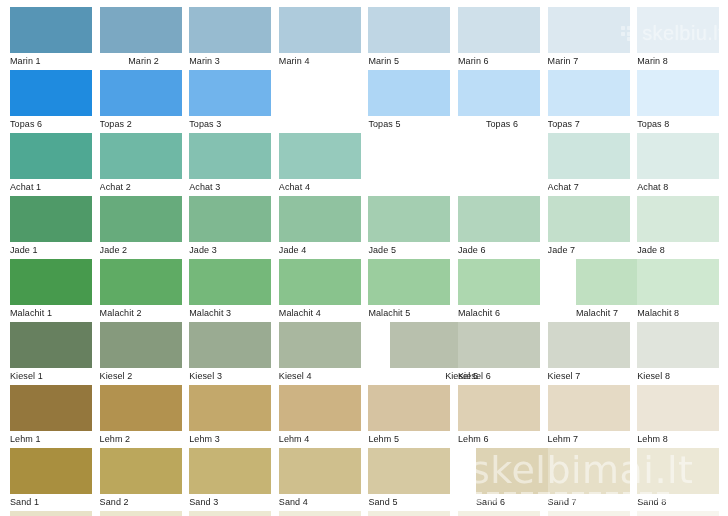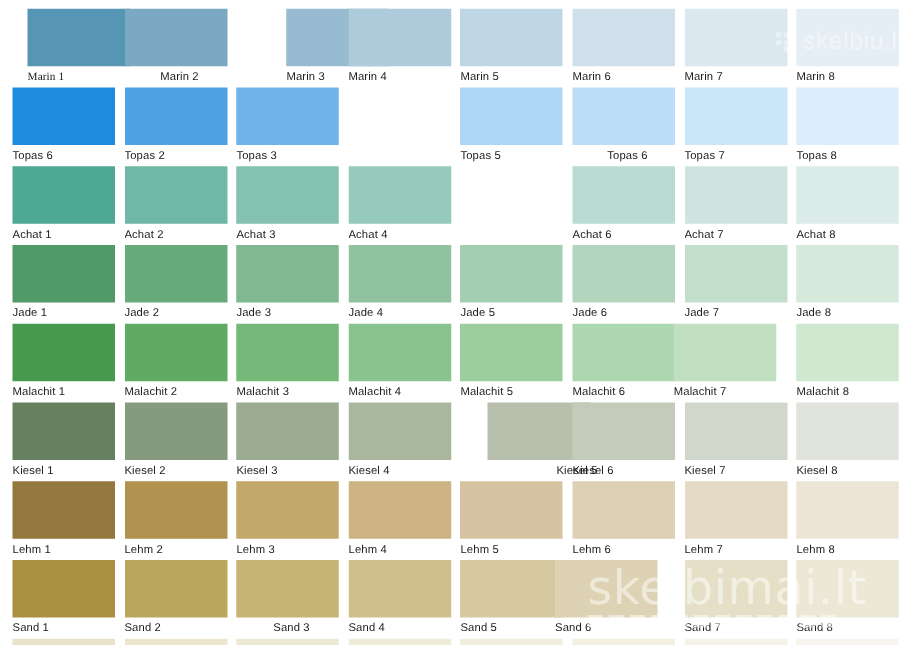--- a/index.html
+++ b/index.html
@@ -115,29 +115,29 @@
     height: 10px;
     background: #ffffff;
   }
 </style>
 </head>
 <body>
 
 <div id="palette-sheet">
   <div id="rows-container">
       <div class="palette-row" style="top: 7px;">
-        <div class="swatch-cell" style="left: 22px; font-family: Liberation Serif, serif;">
+        <div class="swatch-cell" style="left: 10px;">
           <div class="swatch-chip" style="background: rgb(87, 149, 181);"></div>
           <div class="swatch-label">Marin 1</div>
         </div>
         <div class="swatch-cell" style="left: 99.6px; text-align: center;">
           <div class="swatch-chip" style="background: rgb(123, 168, 194);"></div>
           <div class="swatch-label">Marin 2</div>
         </div>
-        <div class="swatch-cell" style="left: 189.2px; margin-left: 40px;">
+        <div class="swatch-cell" style="left: 189.2px;">
           <div class="swatch-chip" style="background: rgb(151, 187, 208);"></div>
           <div class="swatch-label">Marin 3</div>
         </div>
         <div class="swatch-cell" style="left: 278.8px;">
           <div class="swatch-chip" style="background: rgb(174, 203, 220);"></div>
           <div class="swatch-label">Marin 4</div>
         </div>
         <div class="swatch-cell" style="left: 368.4px;">
           <div class="swatch-chip" style="background: rgb(191, 214, 228);"></div>
           <div class="swatch-label">Marin 5</div>
@@ -195,24 +195,20 @@
           <div class="swatch-label">Achat 2</div>
         </div>
         <div class="swatch-cell" style="left: 189.2px;">
           <div class="swatch-chip" style="background: rgb(132, 193, 177);"></div>
           <div class="swatch-label">Achat 3</div>
         </div>
         <div class="swatch-cell" style="left: 278.8px;">
           <div class="swatch-chip" style="background: rgb(150, 202, 188);"></div>
           <div class="swatch-label">Achat 4</div>
         </div>
-        <div class="swatch-cell" style="left: 458px;">
-          <div class="swatch-chip" style="background: rgb(186, 219, 210);"></div>
-          <div class="swatch-label">Achat 6</div>
-        </div>
         <div class="swatch-cell" style="left: 547.6px;">
           <div class="swatch-chip" style="background: rgb(205, 229, 222);"></div>
           <div class="swatch-label">Achat 7</div>
         </div>
         <div class="swatch-cell" style="left: 637.2px;">
           <div class="swatch-chip" style="background: rgb(220, 236, 232);"></div>
           <div class="swatch-label">Achat 8</div>
         </div>
       </div>
       <div class="palette-row" style="top: 196px;">
@@ -267,21 +263,21 @@
           <div class="swatch-label">Malachit 4</div>
         </div>
         <div class="swatch-cell" style="left: 368.4px;">
           <div class="swatch-chip" style="background: rgb(155, 205, 158);"></div>
           <div class="swatch-label">Malachit 5</div>
         </div>
         <div class="swatch-cell" style="left: 458px;">
           <div class="swatch-chip" style="background: rgb(173, 215, 175);"></div>
           <div class="swatch-label">Malachit 6</div>
         </div>
-        <div class="swatch-cell" style="left: 539px;">
+        <div class="swatch-cell" style="left: 576px;">
           <div class="swatch-chip" style="background: rgb(192, 224, 193);"></div>
           <div class="swatch-label">Malachit 7</div>
         </div>
         <div class="swatch-cell" style="left: 637.2px;">
           <div class="swatch-chip" style="background: rgb(207, 232, 208);"></div>
           <div class="swatch-label">Malachit 8</div>
         </div>
       </div>
       <div class="palette-row" style="top: 322px;">
         <div class="swatch-cell" style="left: 10px;">
@@ -353,33 +349,33 @@
       </div>
       <div class="palette-row" style="top: 448px;">
         <div class="swatch-cell" style="left: 10px;">
           <div class="swatch-chip" style="background: rgb(169, 143, 63);"></div>
           <div class="swatch-label">Sand 1</div>
         </div>
         <div class="swatch-cell" style="left: 99.6px;">
           <div class="swatch-chip" style="background: rgb(187, 167, 92);"></div>
           <div class="swatch-label">Sand 2</div>
         </div>
-        <div class="swatch-cell" style="left: 189.2px; text-align: center;">
+        <div class="swatch-cell" style="left: 189.2px;">
           <div class="swatch-chip" style="background: rgb(198, 180, 116);"></div>
           <div class="swatch-label">Sand 3</div>
         </div>
         <div class="swatch-cell" style="left: 278.8px;">
           <div class="swatch-chip" style="background: rgb(207, 191, 141);"></div>
           <div class="swatch-label">Sand 4</div>
         </div>
         <div class="swatch-cell" style="left: 368.4px;">
           <div class="swatch-chip" style="background: rgb(214, 201, 162);"></div>
           <div class="swatch-label">Sand 5</div>
         </div>
-        <div class="swatch-cell" style="left: 444px;">
+        <div class="swatch-cell" style="left: 476px;">
           <div class="swatch-chip" style="background: rgb(221, 211, 180);"></div>
           <div class="swatch-label">Sand 6</div>
         </div>
         <div class="swatch-cell" style="left: 547.6px;">
           <div class="swatch-chip" style="background: rgb(230, 223, 199);"></div>
           <div class="swatch-label">Sand 7</div>
         </div>
         <div class="swatch-cell" style="left: 637.2px;">
           <div class="swatch-chip" style="background: rgb(236, 232, 214);"></div>
           <div class="swatch-label">Sand 8</div>

